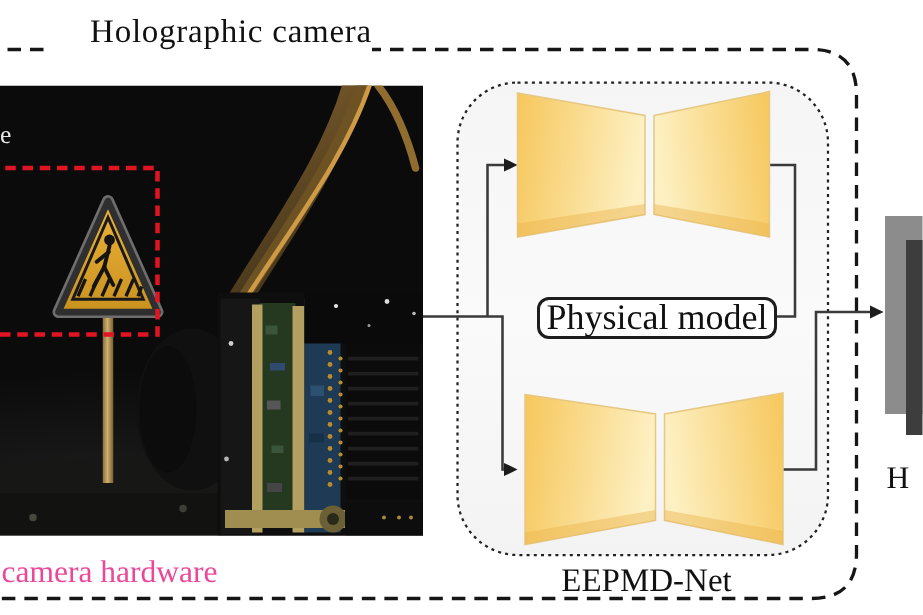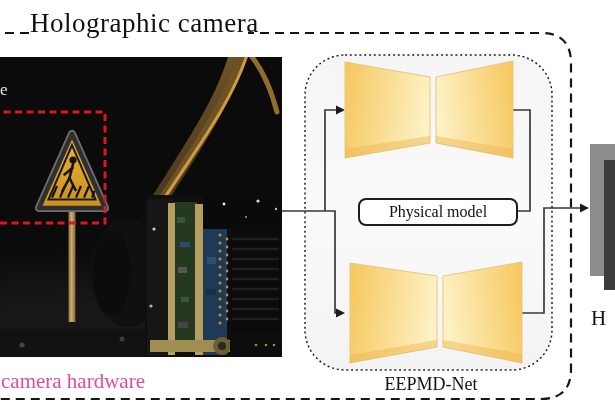--- a/index.html
+++ b/index.html
@@ -1,25 +1,25 @@
 <!DOCTYPE html>
 <html><head>
 <meta charset="utf-8">
 <style>
   html,body{margin:0;padding:0;background:#ffffff;}
   body{width:615px;height:410px;position:relative;overflow:hidden;
        font-family:"Liberation Serif", serif; -webkit-font-smoothing:antialiased;}
   .abs{position:absolute;}
-  #fig-title{left:30px;top:8px;width:218px;text-align:left;font-size:27px;color:#111;
+  #fig-title{left:30px;top:8px;width:218px;text-align:right;font-size:22px;color:#111;
              letter-spacing:0.5px;white-space:nowrap;}
   #physical-model-box{left:358px;top:198px;width:160px;height:28px;background:#ffffff;
              border:2px solid #1d1d1d;border-radius:8px;display:flex;align-items:center;
-             justify-content:center;font-size:16px;color:#111;box-sizing:border-box;
+             justify-content:center;font-size:24px;color:#111;box-sizing:border-box;
              white-space:nowrap;}
-  #eepmd-caption{left:328px;top:374px;width:206px;text-align:center;font-size:18px;color:#111;
+  #eepmd-caption{left:328px;top:374px;width:206px;text-align:center;font-size:22px;color:#111;
              white-space:nowrap;}
   #hardware-caption{left:1px;top:369px;font-size:21px;color:#ec4899;white-space:nowrap;}
   #output-caption{left:591px;top:306px;font-size:21px;color:#111;white-space:nowrap;}
   svg{display:block;}
 </style>
 </head>
 <body>
 
 <svg class="abs" style="left:0;top:0" width="615" height="410" viewBox="0 0 615 410">
   <defs>

